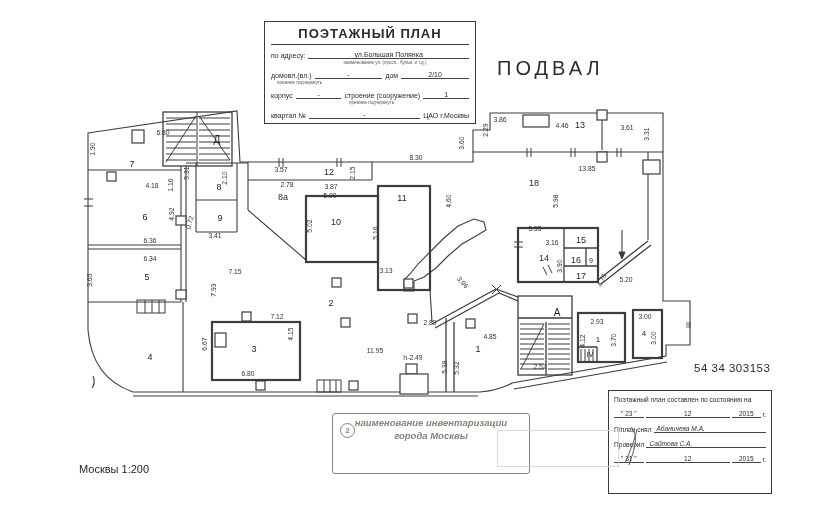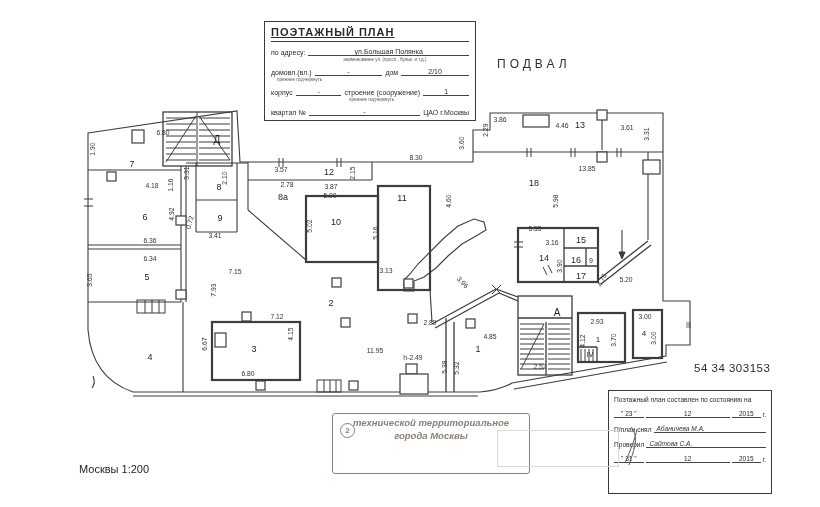--- a/index.html
+++ b/index.html
@@ -6,30 +6,30 @@
   body{width:820px;height:507px;position:relative;background:#fff;overflow:hidden;
        font-family:"Liberation Sans",sans-serif;color:#222;}
   .abs{position:absolute;}
   
   #plan-svg{position:absolute;left:0;top:0;width:820px;height:507px;}
   .room-label{font-family:"Liberation Sans",sans-serif;fill:#1f1f1f;text-anchor:middle;}
   .dim-label{font-family:"Liberation Sans",sans-serif;fill:#333;text-anchor:middle;}
   
   .tblock{left:264px;top:21px;width:198px;border:1.5px solid #3a3a3a;background:#fff;
           padding:2px 6px 4px;font-size:7px;color:#2a2a2a;}
-  .tblock-title{font-size:11px;font-weight:bold;letter-spacing:1px;
-                border-bottom:1px solid #3a3a3a;padding:2px 0 3px;text-decoration:underline;}
+  .tblock-title{font-size:13px;font-weight:bold;letter-spacing:1px;text-align:center;
+                border-bottom:1px solid #3a3a3a;padding:2px 0 3px;}
   .trow{display:flex;align-items:flex-end;gap:3px;margin-top:6px;white-space:nowrap;}
   .blank{border-bottom:0.8px solid #444;flex:1;text-align:center;min-width:10px;}
   .caption{font-size:4.5px;color:#555;text-align:center;margin-top:1px;}
   .cap-addr{margin-left:40px;margin-right:10px;}
   .cap-own{text-align:left;margin-left:6px;}
   .cap-str{text-align:left;margin-left:78px;}
   
-  .podval{left:497px;top:57px;font-size:12px;letter-spacing:4px;color:#2f2f2f;}
+  .podval{left:497px;top:57px;font-size:20px;letter-spacing:4px;color:#2f2f2f;}
   .invnum{left:694px;top:362px;font-size:11.5px;letter-spacing:0.5px;color:#2a2a2a;}
   .scale{left:79px;top:463px;font-size:11px;color:#1e1e1e;}
   
   .stable{left:608px;top:390px;width:152px;min-height:94px;border:1.4px solid #3a3a3a;
           background:#fff;padding:4px 5px;font-size:6.6px;color:#2a2a2a;}
   .srow{display:flex;align-items:flex-end;gap:2px;margin:7px 0;white-space:nowrap;}
   .srow.hdr{margin:1px 0 5px;}
   .du{border-bottom:0.8px solid #444;text-align:center;padding:0 7px;}
   .du.wide{flex:1;}
   .sig{border-bottom:0.8px solid #444;flex:1;font-style:italic;padding-left:3px;color:#333;}
@@ -270,17 +270,17 @@
     <span class="du">2015</span>
     <span>г.</span>
   </div>
   <svg class="abs squig" width="30" height="44">
     <path d="M16,42 C22,24 26,14 18,4 M12,40 C18,26 22,16 24,6" stroke="#5a5a5a" stroke-width="1" fill="none"></path>
   </svg>
 </div>
 
 <div class="abs bti">
   <div class="bti-num">2</div>
-  <div>технической территориальное</div>
+  <div>наименование инвентаризации</div>
   <div>города Москвы</div>
 </div>
 
 <div class="abs faintbox"></div>
 
 </body></html>

